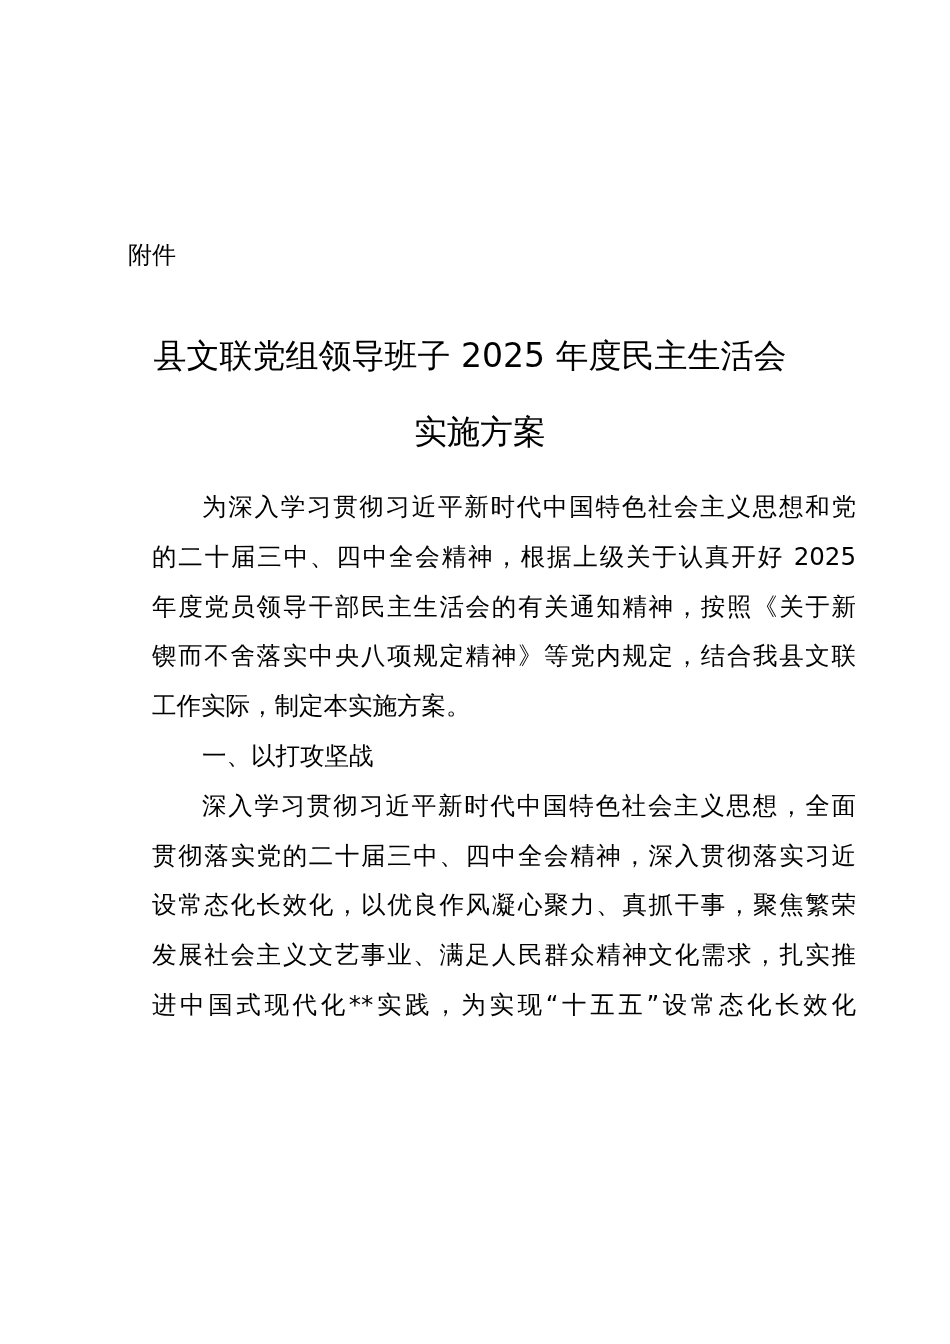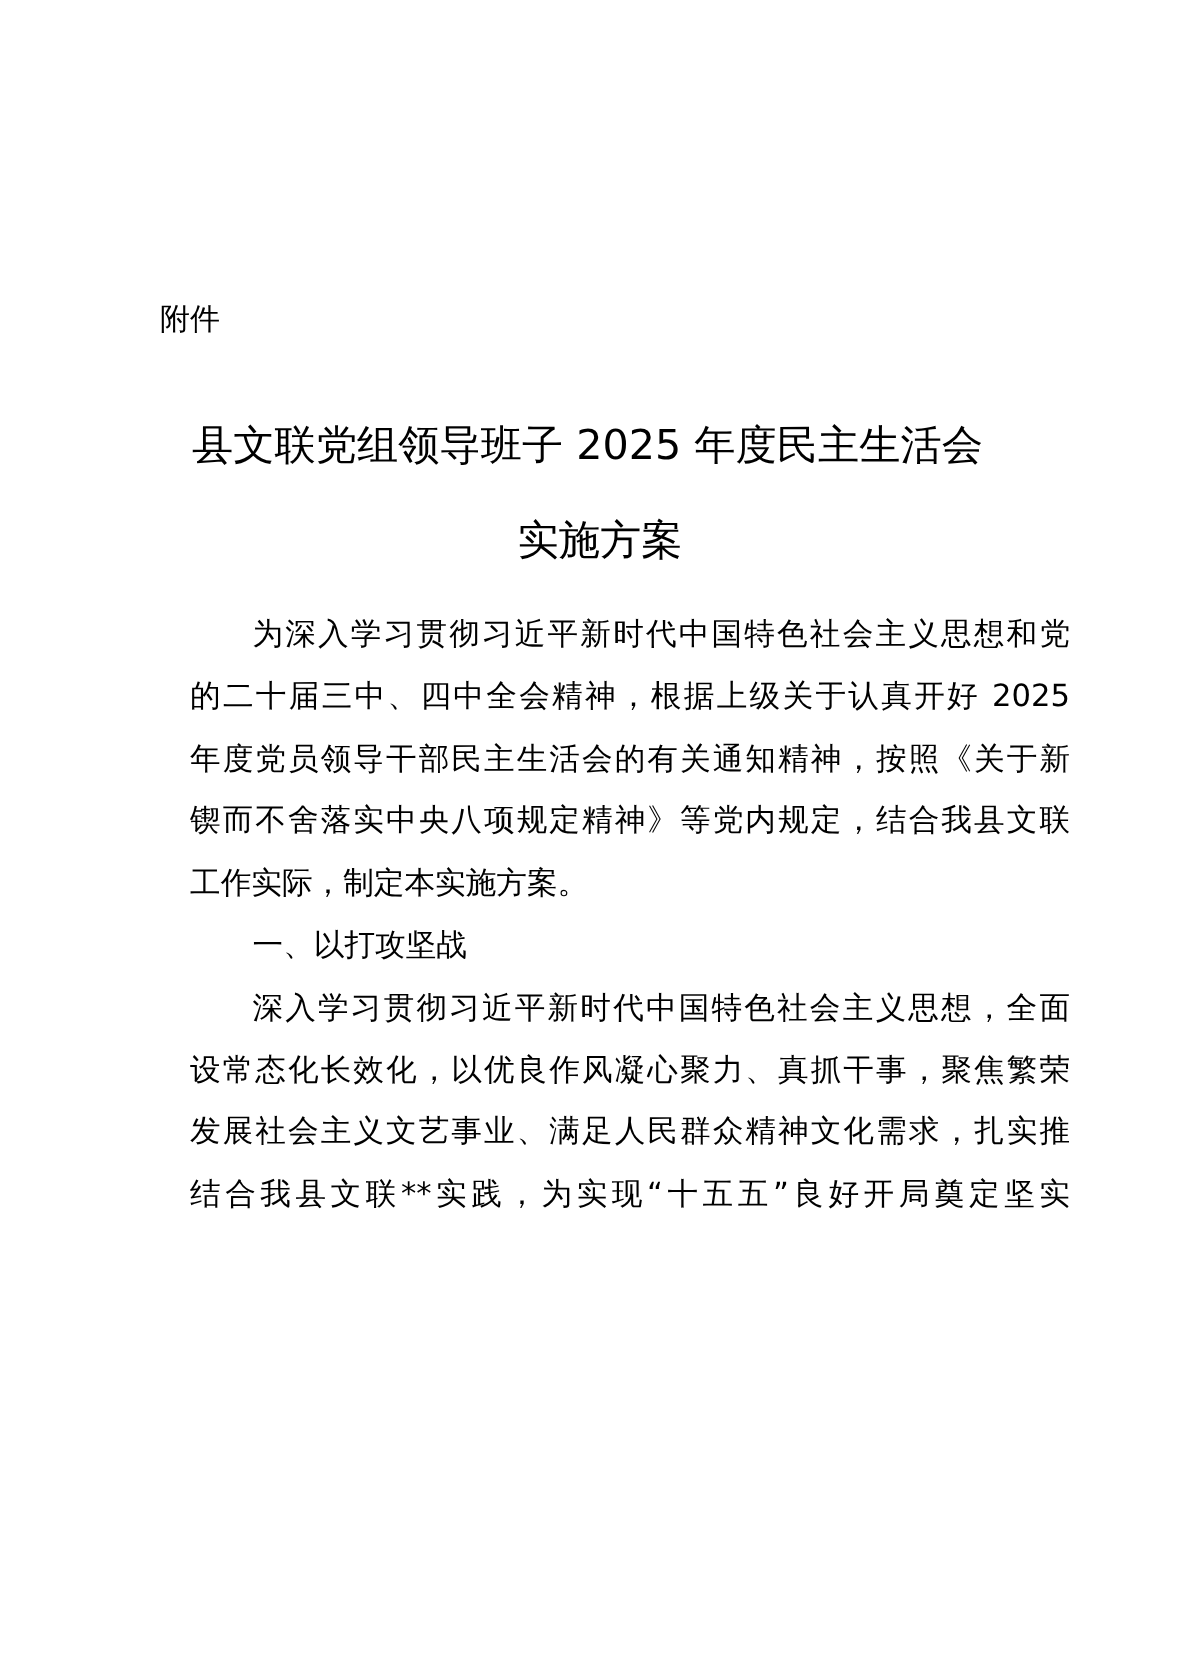--- a/index.html
+++ b/index.html
@@ -85,19 +85,20 @@
       <span class="line">的二十届三中、四中全会精神，根据上级关于认真开好 2025</span>
       <span class="line">年度党员领导干部民主生活会的有关通知精神，按照《关于新</span>
       <span class="line">锲而不舍落实中央八项规定精神》等党内规定，结合我县文联</span>
       <span class="line last">工作实际，制定本实施方案。</span>
     </div>
 
     <span class="line heading">一、以打攻坚战</span>
 
     <div>
       <span class="line indent">深入学习贯彻习近平新时代中国特色社会主义思想，全面</span>
+      <span class="line">贯彻落实党的二十届三中、四中全会精神，深入贯彻落实习近</span>
       <span class="line">设常态化长效化，以优良作风凝心聚力、真抓干事，聚焦繁荣</span>
       <span class="line">发展社会主义文艺事业、满足人民群众精神文化需求，扎实推</span>
-      <span class="line">结合我县文联**实践，为实现“十五五”良好开局奠定坚实</span>
+      <span class="line">进中国式现代化**实践，为实现“十五五”设常态化长效化</span>
     </div>
 
   </div>
 </div>
 
 </body></html>

